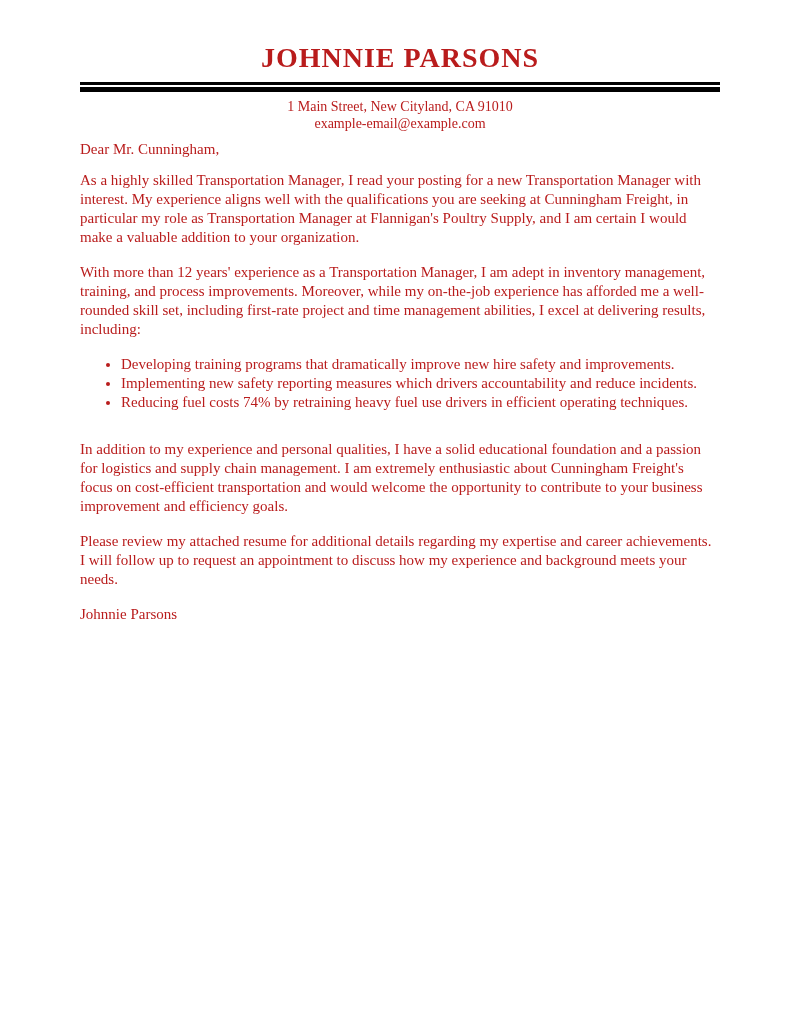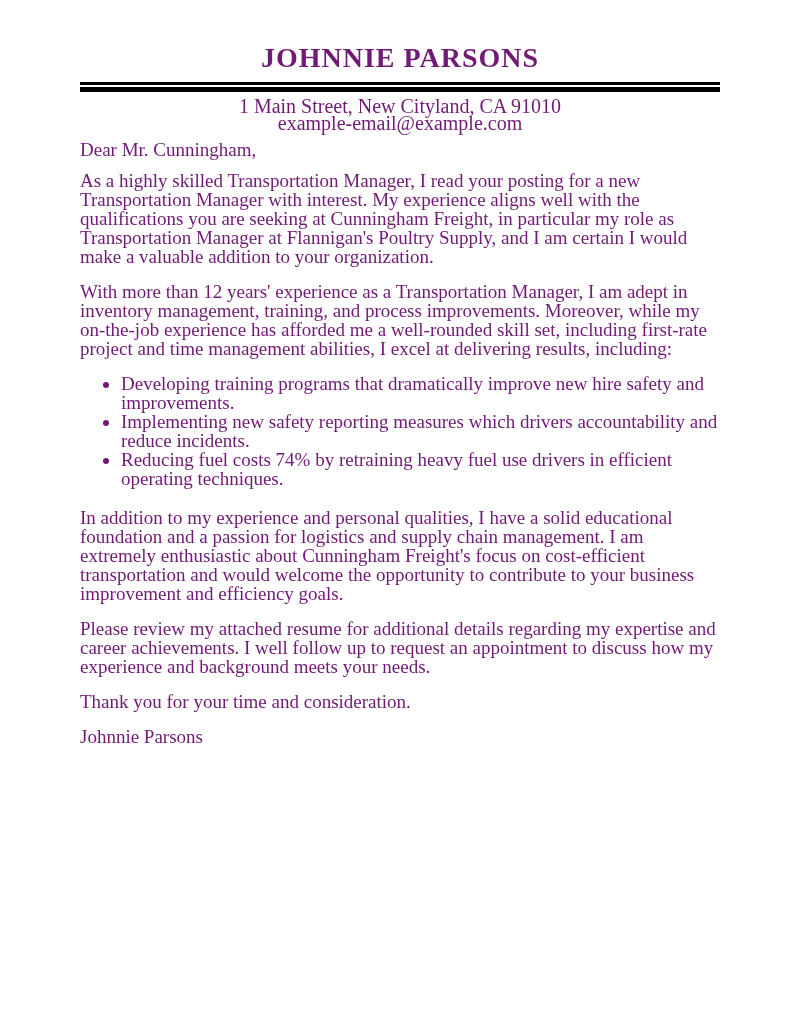--- a/index.html
+++ b/index.html
@@ -5,21 +5,21 @@
   html, body {
     margin: 0;
     padding: 0;
     background: #ffffff;
   }
   .page {
     position: relative;
     width: 800px;
     height: 1035px;
     background: #ffffff;
-    color: #701a75;
+    color: #b91c1c;
     font-family: "Liberation Serif", "DejaVu Serif", serif;
     box-sizing: border-box;
     padding: 0 80px;
     overflow: hidden;
   }
   .applicant-name {
     margin: 0;
     padding-top: 42px;
     text-align: center;
     font-size: 28px;
@@ -30,28 +30,28 @@
   .header-rule {
     margin-top: 8px;
     height: 10px;
     box-sizing: border-box;
     border-top: 3px solid #000000;
     border-bottom: 5px solid #000000;
   }
   .contact-block {
     margin-top: 6px;
     text-align: center;
-    font-size: 20px;
+    font-size: 14px;
     line-height: 17px;
   }
   .contact-block div {
     margin: 0;
   }
   .letter-body {
-    font-size: 19px;
+    font-size: 15px;
     line-height: 19px;
     text-align: left;
   }
   .salutation {
     margin: 8px 0 0 0;
   }
   .para {
     margin: 12px 0 0 0;
   }
   .para + .para {
@@ -60,21 +60,21 @@
   ul.achievements {
     margin: 16px 0 0 0;
     padding-left: 41px;
     list-style: disc;
   }
   ul.achievements li {
     margin: 0;
     padding: 0;
   }
   .paragraph-education {
-    margin-top: 20px;
+    margin-top: 28px;
   }
   .paragraph-followup {
     margin-top: 16px;
   }
   .thank-you-line {
     margin-top: 18px;
   }
   .signoff {
     margin-top: 10px;
   }
@@ -105,22 +105,21 @@
     <p class="para">With more than 12 years' experience as a Transportation Manager, I am adept in inventory management, training, and process improvements. Moreover, while my on-the-job experience has afforded me a well-rounded skill set, including first-rate project and time management abilities, I excel at delivering results, including:</p>
 
     <ul class="achievements">
       <li>Developing training programs that dramatically improve new hire safety and improvements.</li>
       <li>Implementing new safety reporting measures which drivers accountability and reduce incidents.</li>
       <li>Reducing fuel costs 74% by retraining heavy fuel use drivers in efficient operating techniques.</li>
     </ul>
 
     <p class="para paragraph-education">In addition to my experience and personal qualities, I have a solid educational foundation and a passion for logistics and supply chain management. I am extremely enthusiastic about Cunningham Freight's focus on cost-efficient transportation and would welcome the opportunity to contribute to your business improvement and efficiency goals.</p>
 
-    <p class="para paragraph-followup">Please review my attached resume for additional details regarding my expertise and career achievements. I well follow up to request an appointment to discuss how my experience and background meets your needs.</p>
+    <p class="para paragraph-followup">Please review my attached resume for additional details regarding my expertise and career achievements. I will follow up to request an appointment to discuss how my experience and background meets your needs.</p>
 
-    <p class="para thank-you-line">Thank you for your time and consideration.</p>
 
 
     <p class="para signature-name">Johnnie Parsons</p>
 
   </div>
 
 </div>
 
 </body></html>

